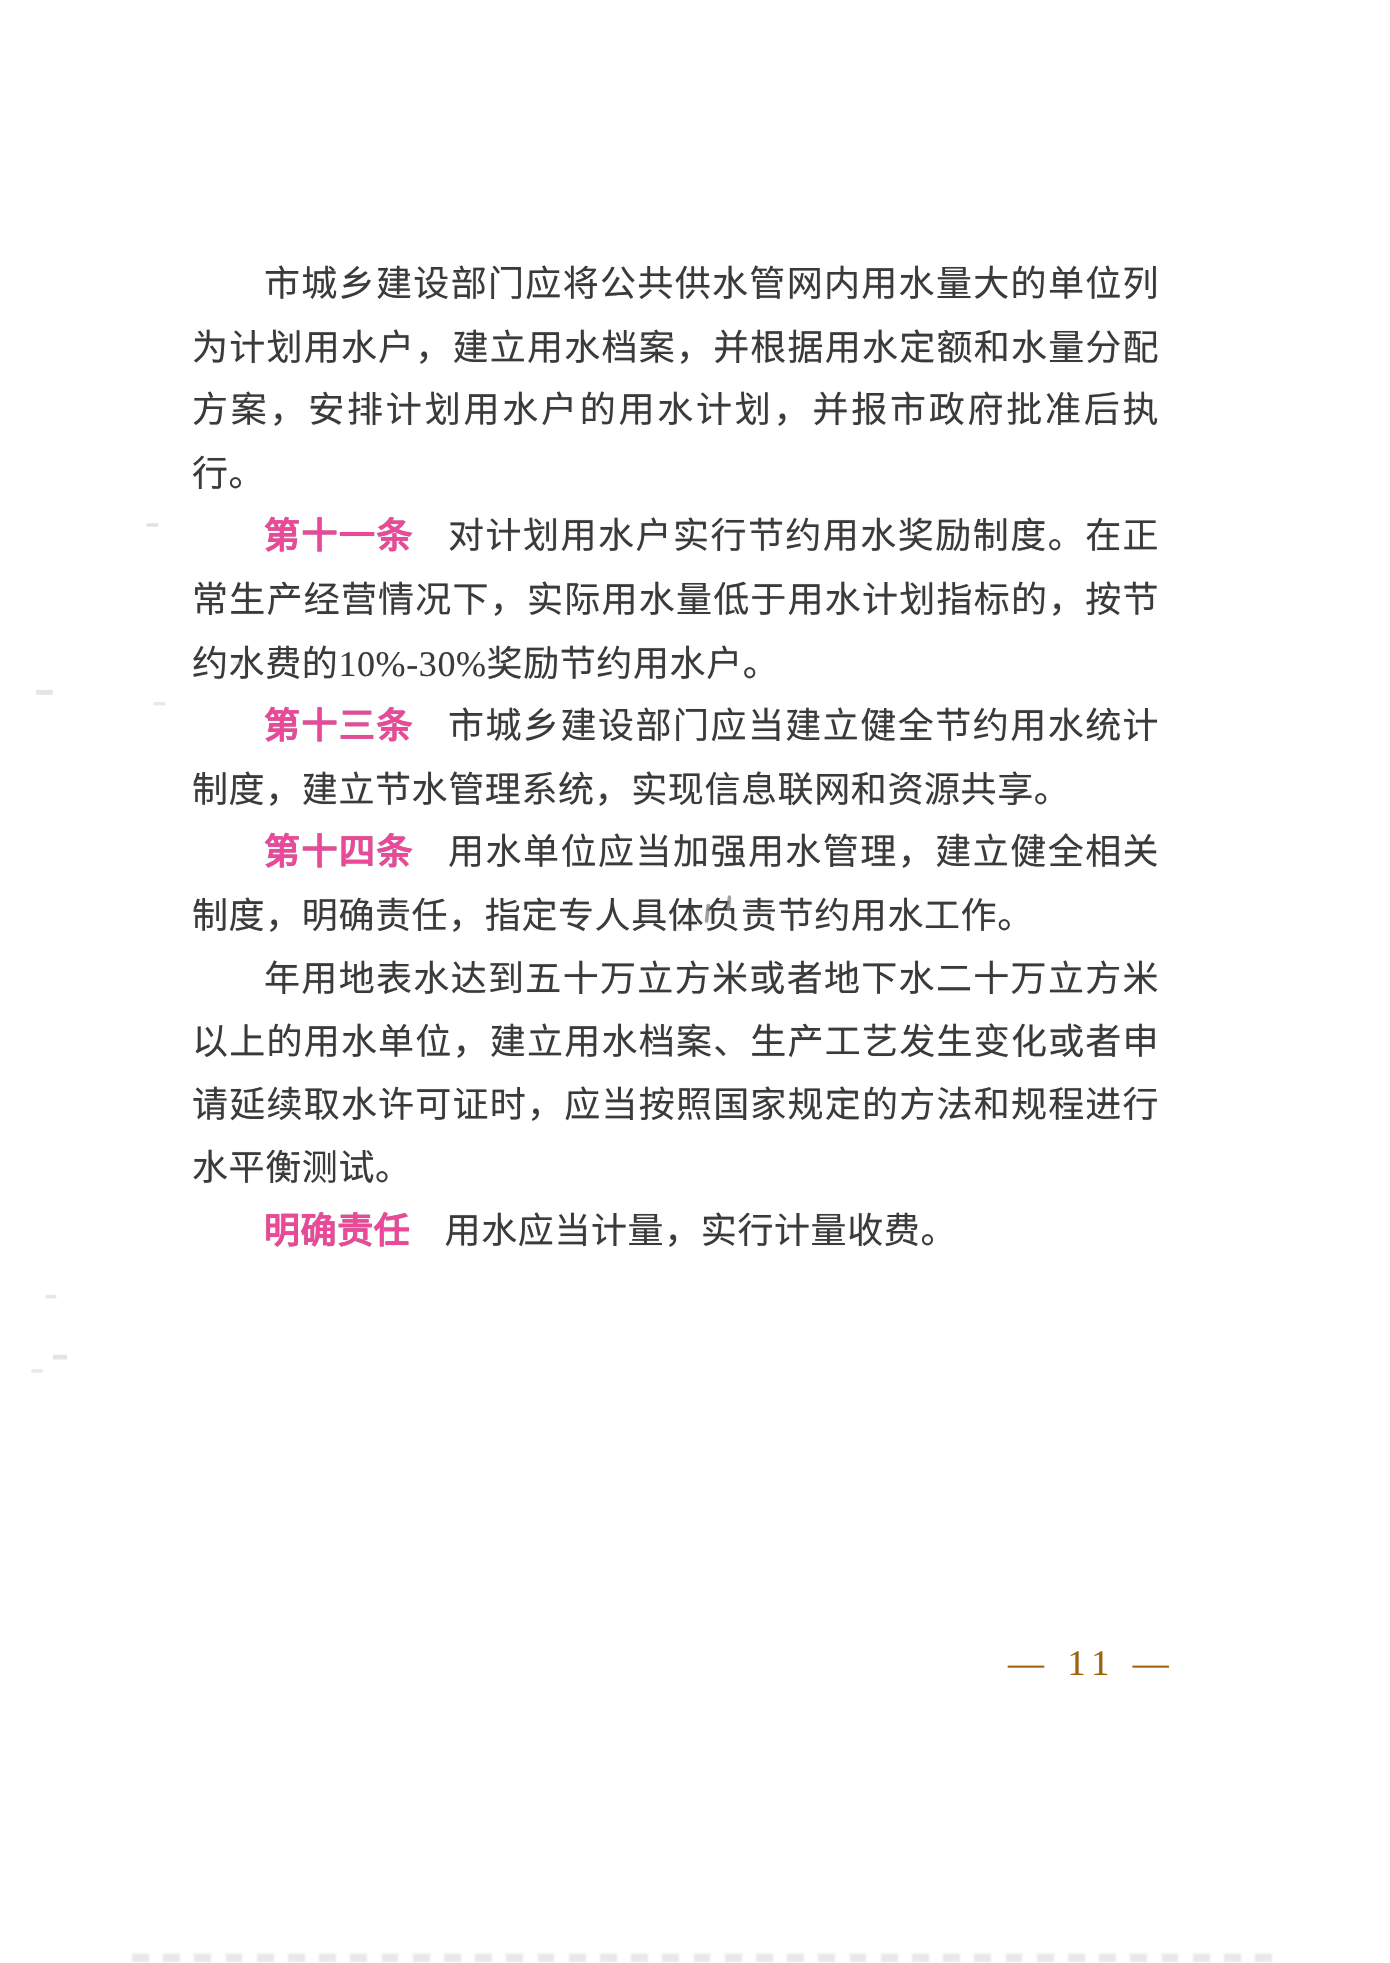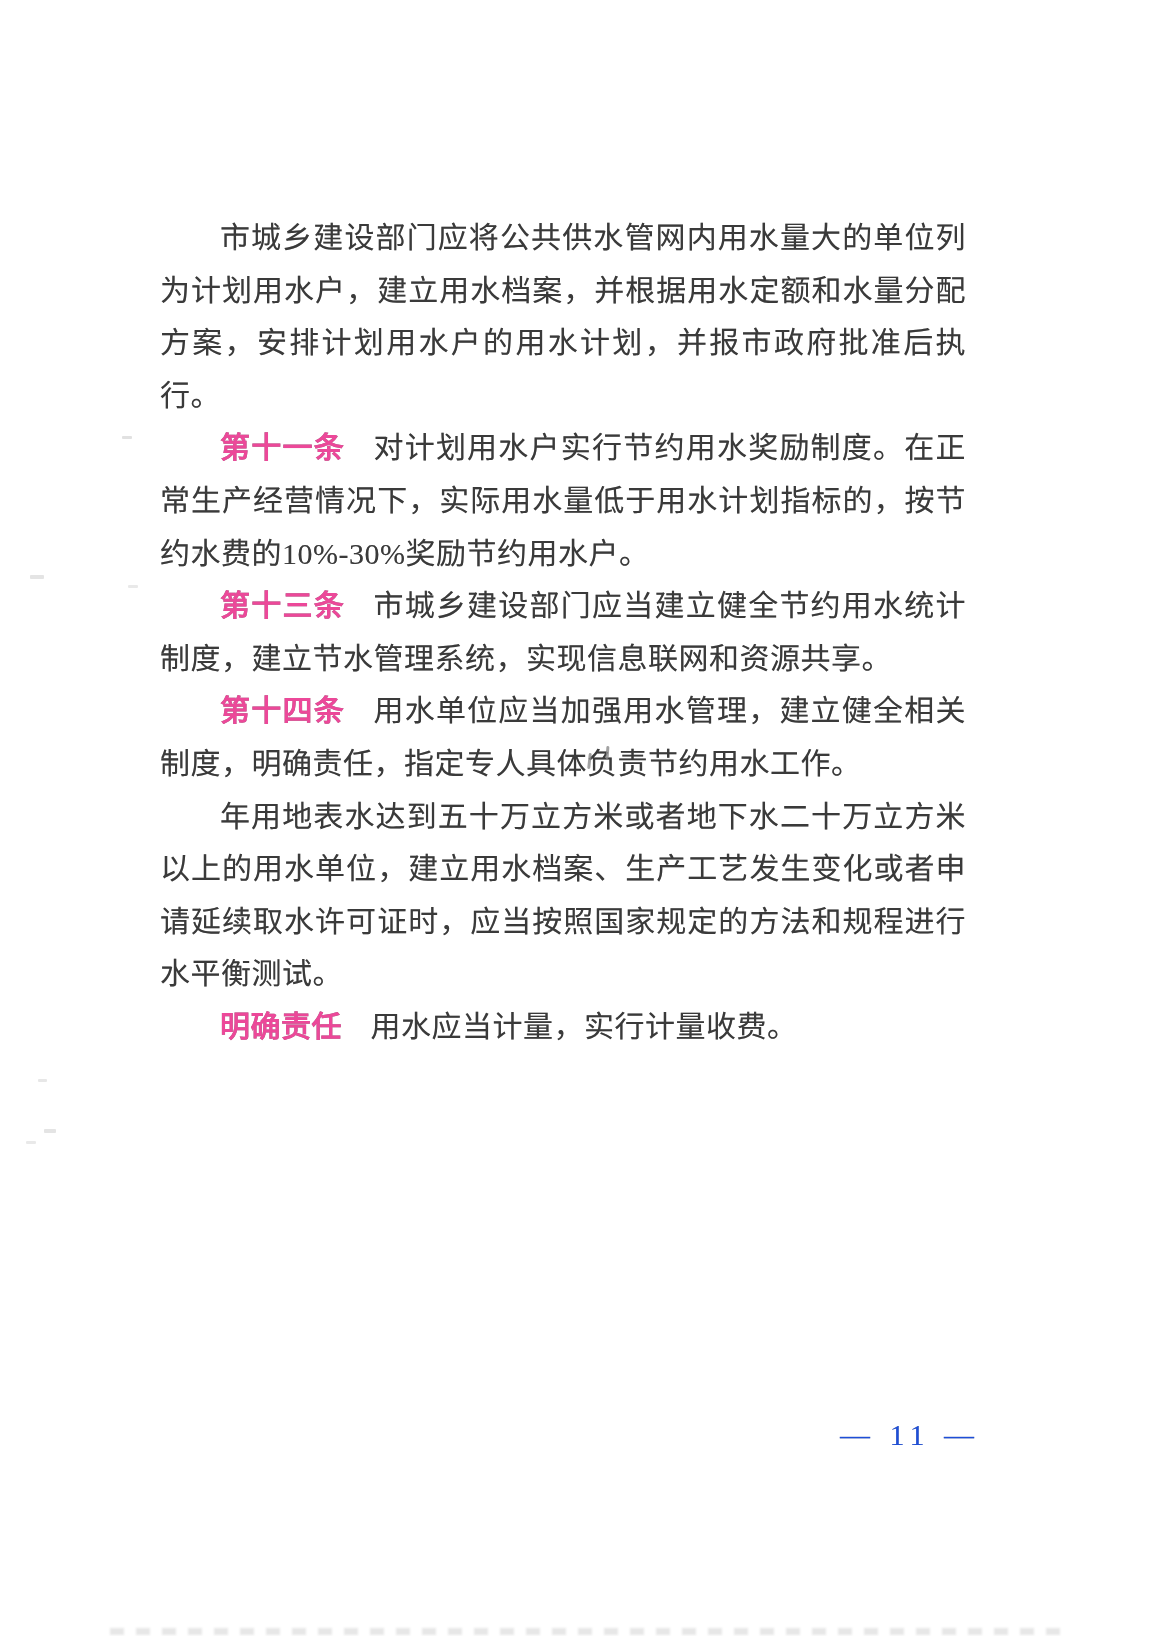--- a/index.html
+++ b/index.html
@@ -40,23 +40,23 @@
     margin-right: 0.95em;
     text-shadow: 0 0 0.6px rgba(20,20,20,0.55);
   }
   .para-heading:empty {
     display: none;
     margin: 0;
   }
   .page-number {
     position: absolute;
     left: 840px;
-    top: 1418px;
+    top: 1370px;
     font-size: 30px;
-    color: #1d4ed8;
+    color: #a16207;
     letter-spacing: 6px;
     white-space: nowrap;
     text-shadow: 0 0 0.6px rgba(70,70,70,0.45);
   }
   
   .speck {
     position: absolute;
     background: #c9c9c9;
     opacity: 0.55;
     border-radius: 1px;

